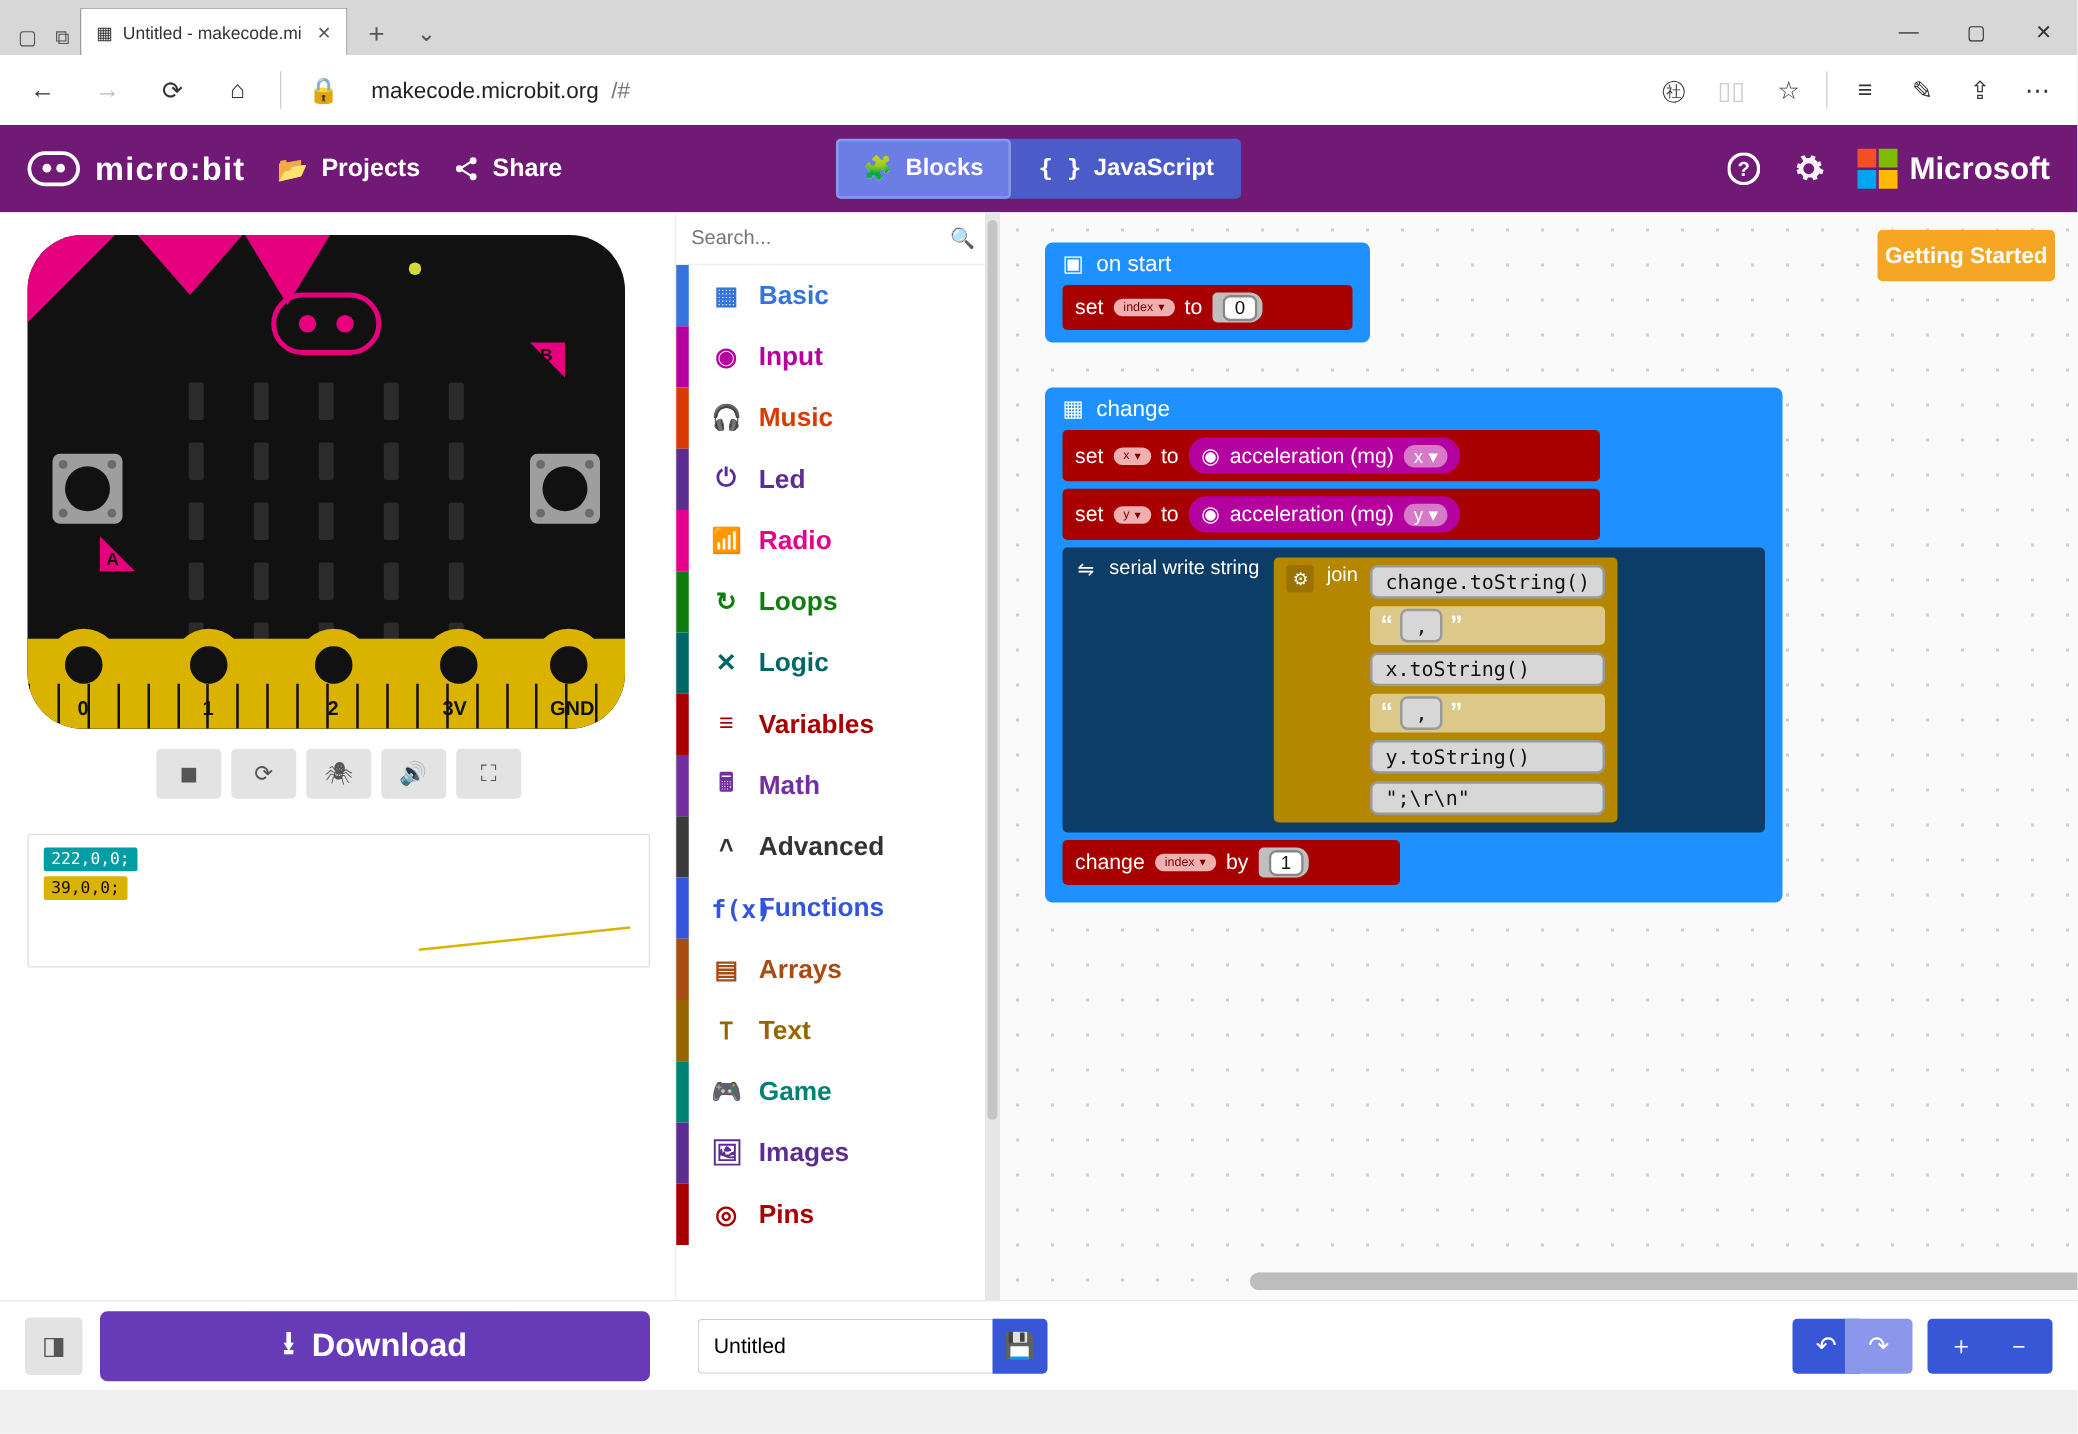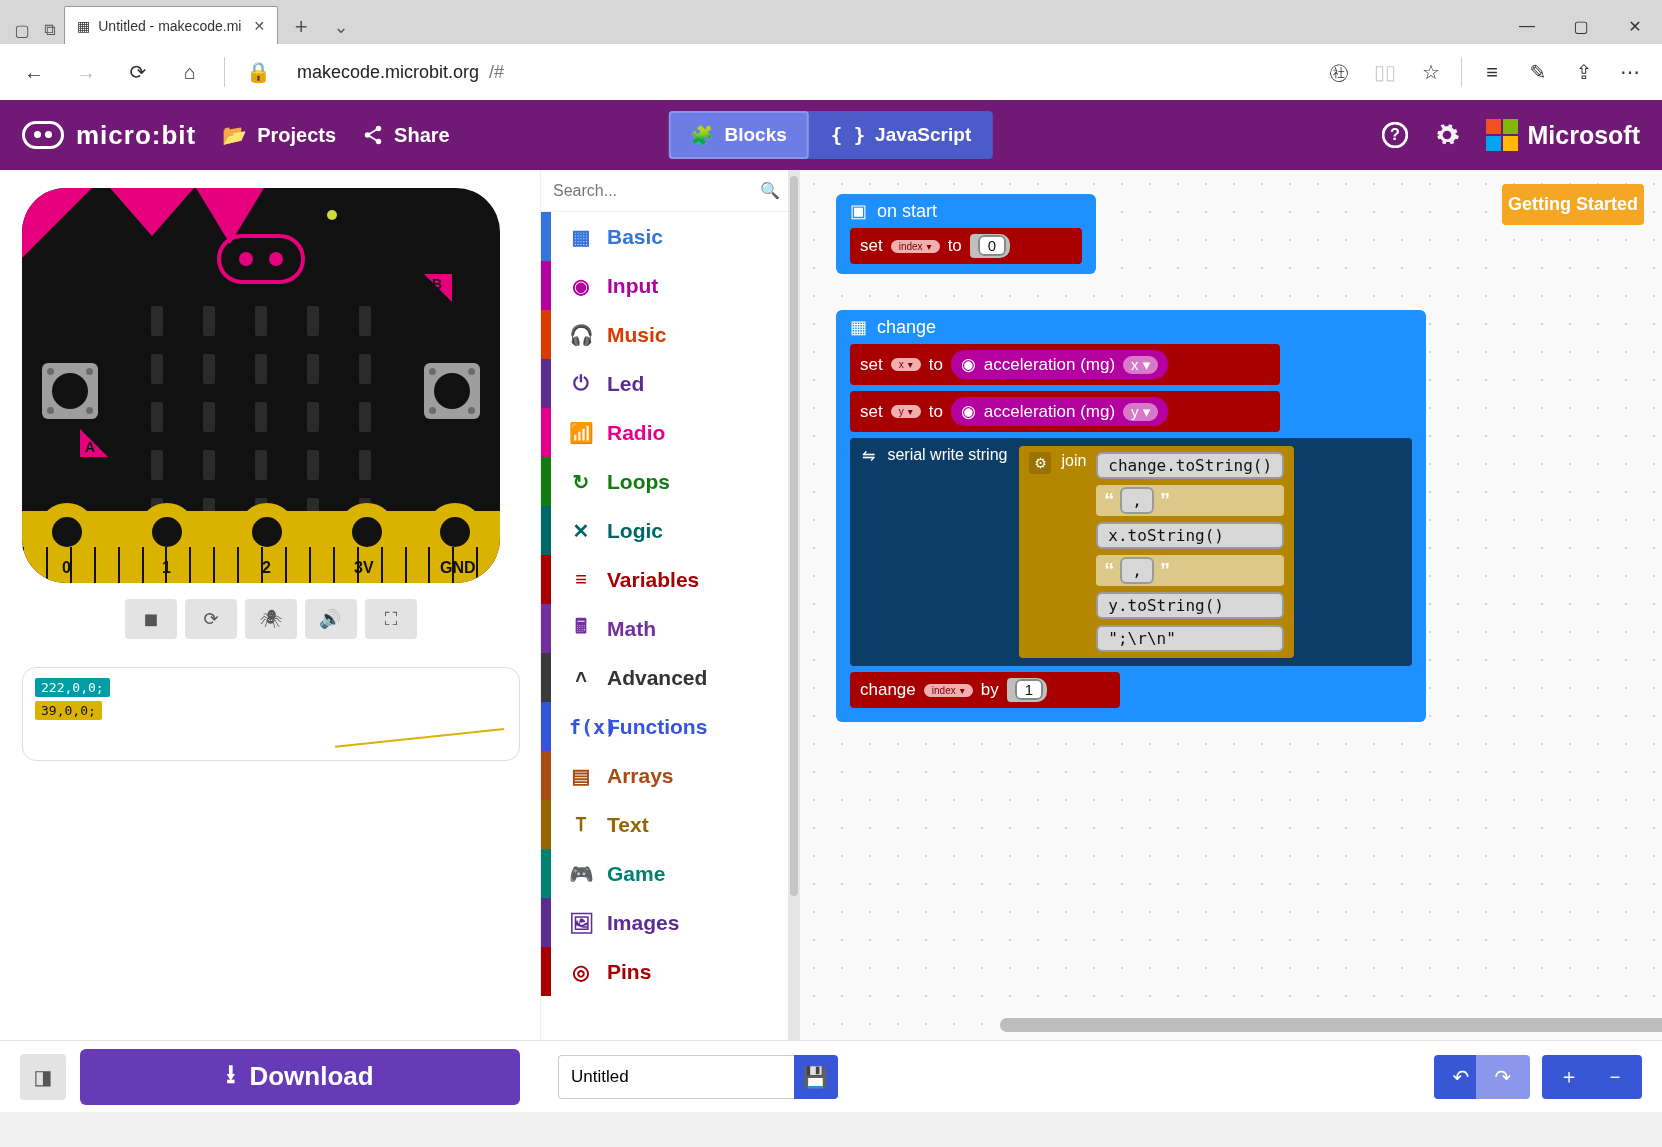--- a/index.html
+++ b/index.html
@@ -74,21 +74,21 @@
 .edge .ring.r0{left:16px;}.edge .ring.r1{left:116px;}.edge .ring.r2{left:216px;}.edge .ring.r3{left:316px;}.edge .ring.r4{left:404px;}
 .edge .pins{position:absolute;bottom:0;left:0;right:0;height:36px;display:flex;}
 .edge .pins div{flex:1;border-left:2px solid #111;}
 .edge .lbl{position:absolute;bottom:6px;font-weight:800;font-size:16px;color:#111;}
 
 
 .sim-tools{ display:flex; gap:8px; justify-content:center; margin-top:16px;}
 .sim-tools .tbtn{ width:52px; height:40px; background:#e3e3e3; border-radius:4px;display:flex;align-items:center;justify-content:center;color:#555;font-size:18px;}
 
 
-.serial{ margin-top:28px; border:1px solid #ddd; border-radius:14px; height:94px; padding:10px 12px; position:relative; background:#fff;text-decoration:underline;}
+.serial{ margin-top:28px; border:1px solid #ddd; border-radius:2px; height:107px; padding:10px 12px; position:relative; background:#fff;text-decoration:underline;}
 .serial .pill{ display:inline-block; padding:2px 6px; border-radius:2px; font-family:monospace; font-size:13px; margin-bottom:4px;}
 .serial .p1{ background:#009da5;color:#fff;} .serial .p2{ background:#d9b300;color:#111;}
 .serial .spark{ position:absolute; right:14px; bottom:14px; width:170px; height:18px; border-top:2px solid #d9b300; transform:rotate(-6deg); transform-origin:right; }
 
 
 .toolbox{ width:248px; background:#fff; display:flex; flex-direction:column; border-left:1px solid #eee;}
 .search{ height:42px; display:flex; align-items:center; padding:0 12px; color:#999; font-size:16px; border-bottom:1px solid #eee;}
 .search input{ border:none; outline:none; flex:1; font-size:16px; color:#555; }
 .cat{ height:49px; display:flex; align-items:center; gap:14px; padding-left:18px; font-size:21px; font-weight:600; border-left:10px solid transparent; cursor:pointer;}
 .cat .ci{ width:24px; text-align:center; font-size:20px; font-weight:700;}

